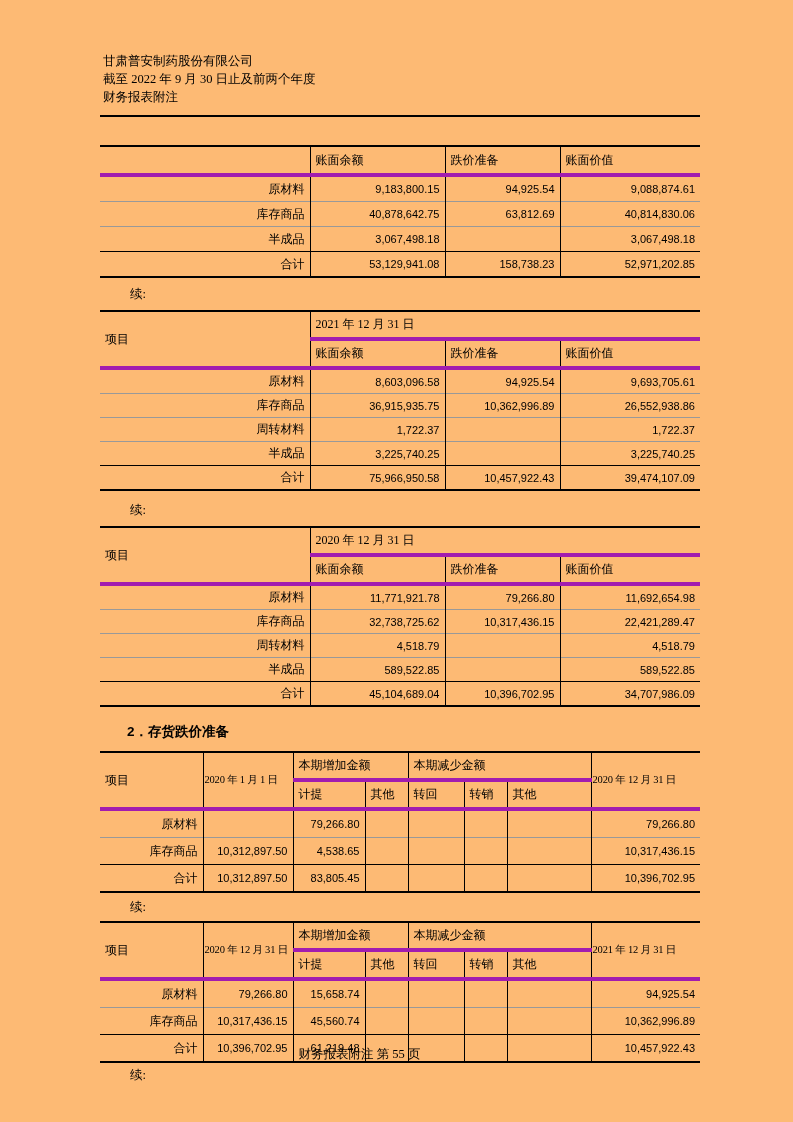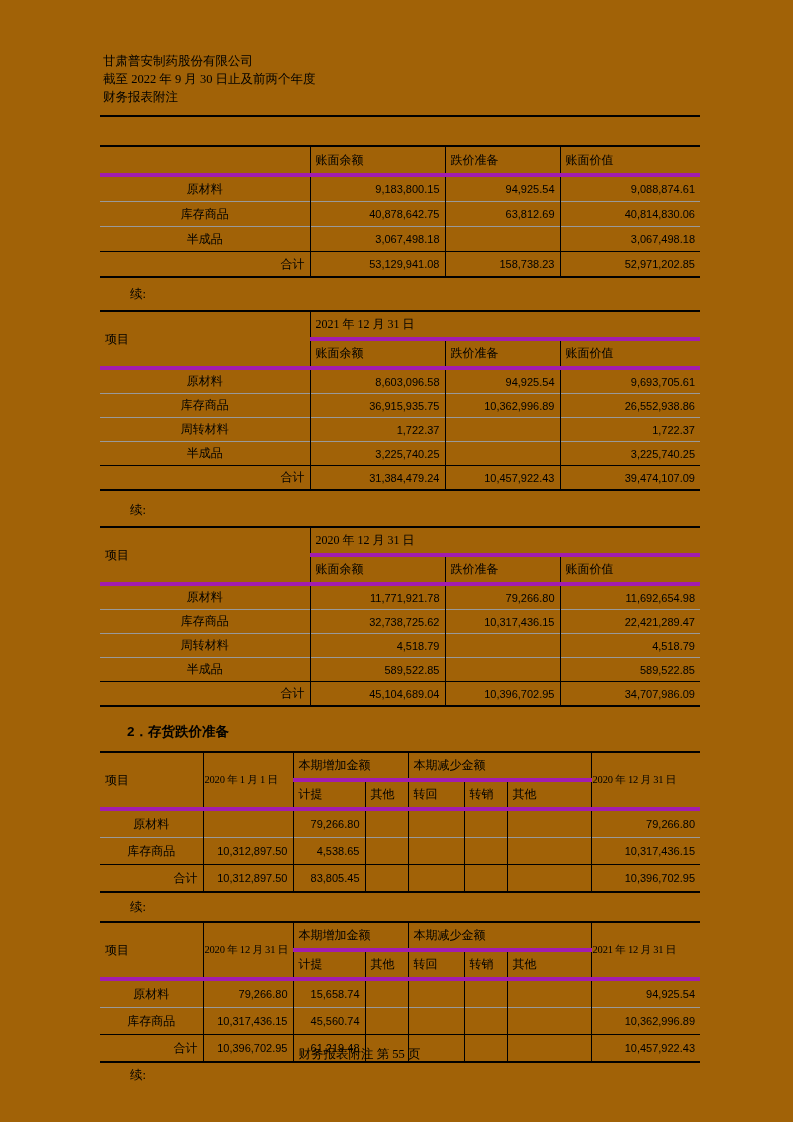--- a/index.html
+++ b/index.html
@@ -1,20 +1,20 @@
 <!DOCTYPE html>
 <html><head>
 <meta charset="utf-8">
 <style>
   html, body { margin: 0; padding: 0; background: #ffffff; }
   .page {
     position: relative;
     width: 793px;
     height: 1122px;
-    background: #a16207;
+    background: #fdba74;
     outline: 1px solid #ececec;
     overflow: hidden;
     font-family: "Liberation Serif", "DejaVu Serif", serif;
     color: #000;
   }
   .content { margin: 0 93px 0 100px; width: 600px; }
 
   .doc-header { padding-top: 52px; margin-left: 3px; font-size: 12.5px; line-height: 18px; }
   .header-rule { margin-top: 9px; border-top: 2px solid #000; height: 0; }
 
@@ -53,21 +53,21 @@
   }
   table.fin .c1 { border-left: none; }
   table.fin thead th {
     border-bottom: 4px solid #a21caf;
     text-align: left;
     font-size: 12px;
   }
   table.fin tbody td { border-top: 1px solid #999; }
   table.fin tbody tr.total td { border-top: 1px solid #000; }
 
-  td.label { text-align: center; font-size: 12px; padding-left: 4px; }
+  td.label { text-align: right; font-size: 12px; padding-left: 4px; }
   td.num {
     text-align: right;
     font-family: "Liberation Sans", "DejaVu Sans", sans-serif;
     font-size: 11px;
   }
   tr.total td.label { text-align: right; }
 
   .fin1 thead th { height: 26px; }
   .fin1 tbody td { height: 24px; }
   .fin23 thead th { height: 25px; }
@@ -189,21 +189,21 @@
             <td class="num">1,722.37</td>
           </tr>
           <tr>
             <td class="label c1">半成品</td>
             <td class="num">3,225,740.25</td>
             <td class="num"></td>
             <td class="num">3,225,740.25</td>
           </tr>
           <tr class="total">
             <td class="label c1">合计</td>
-            <td class="num">31,384,479.24</td>
+            <td class="num">75,966,950.58</td>
             <td class="num">10,457,922.43</td>
             <td class="num">39,474,107.09</td>
           </tr>
         </tbody>
     </table>
 
     <div class="cont cont2">续:</div>
 
     <table class="fin fin23 mt-t3">
       <colgroup>

